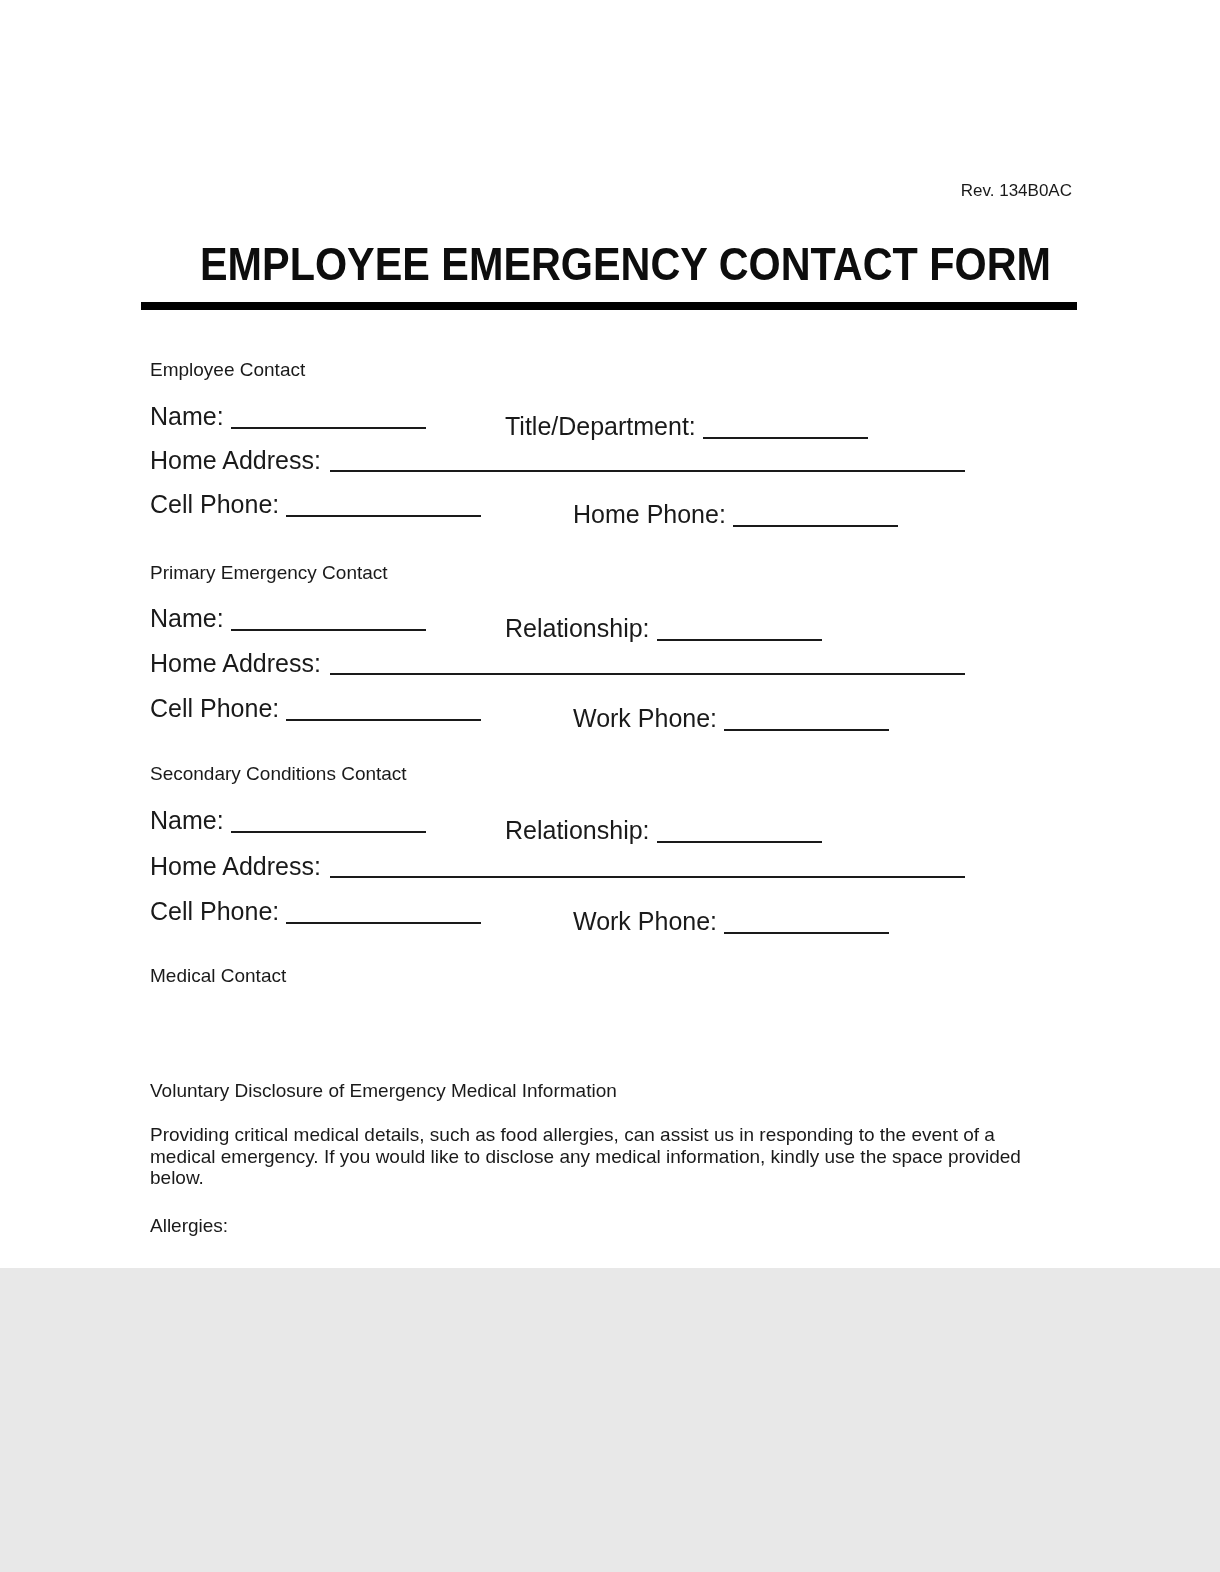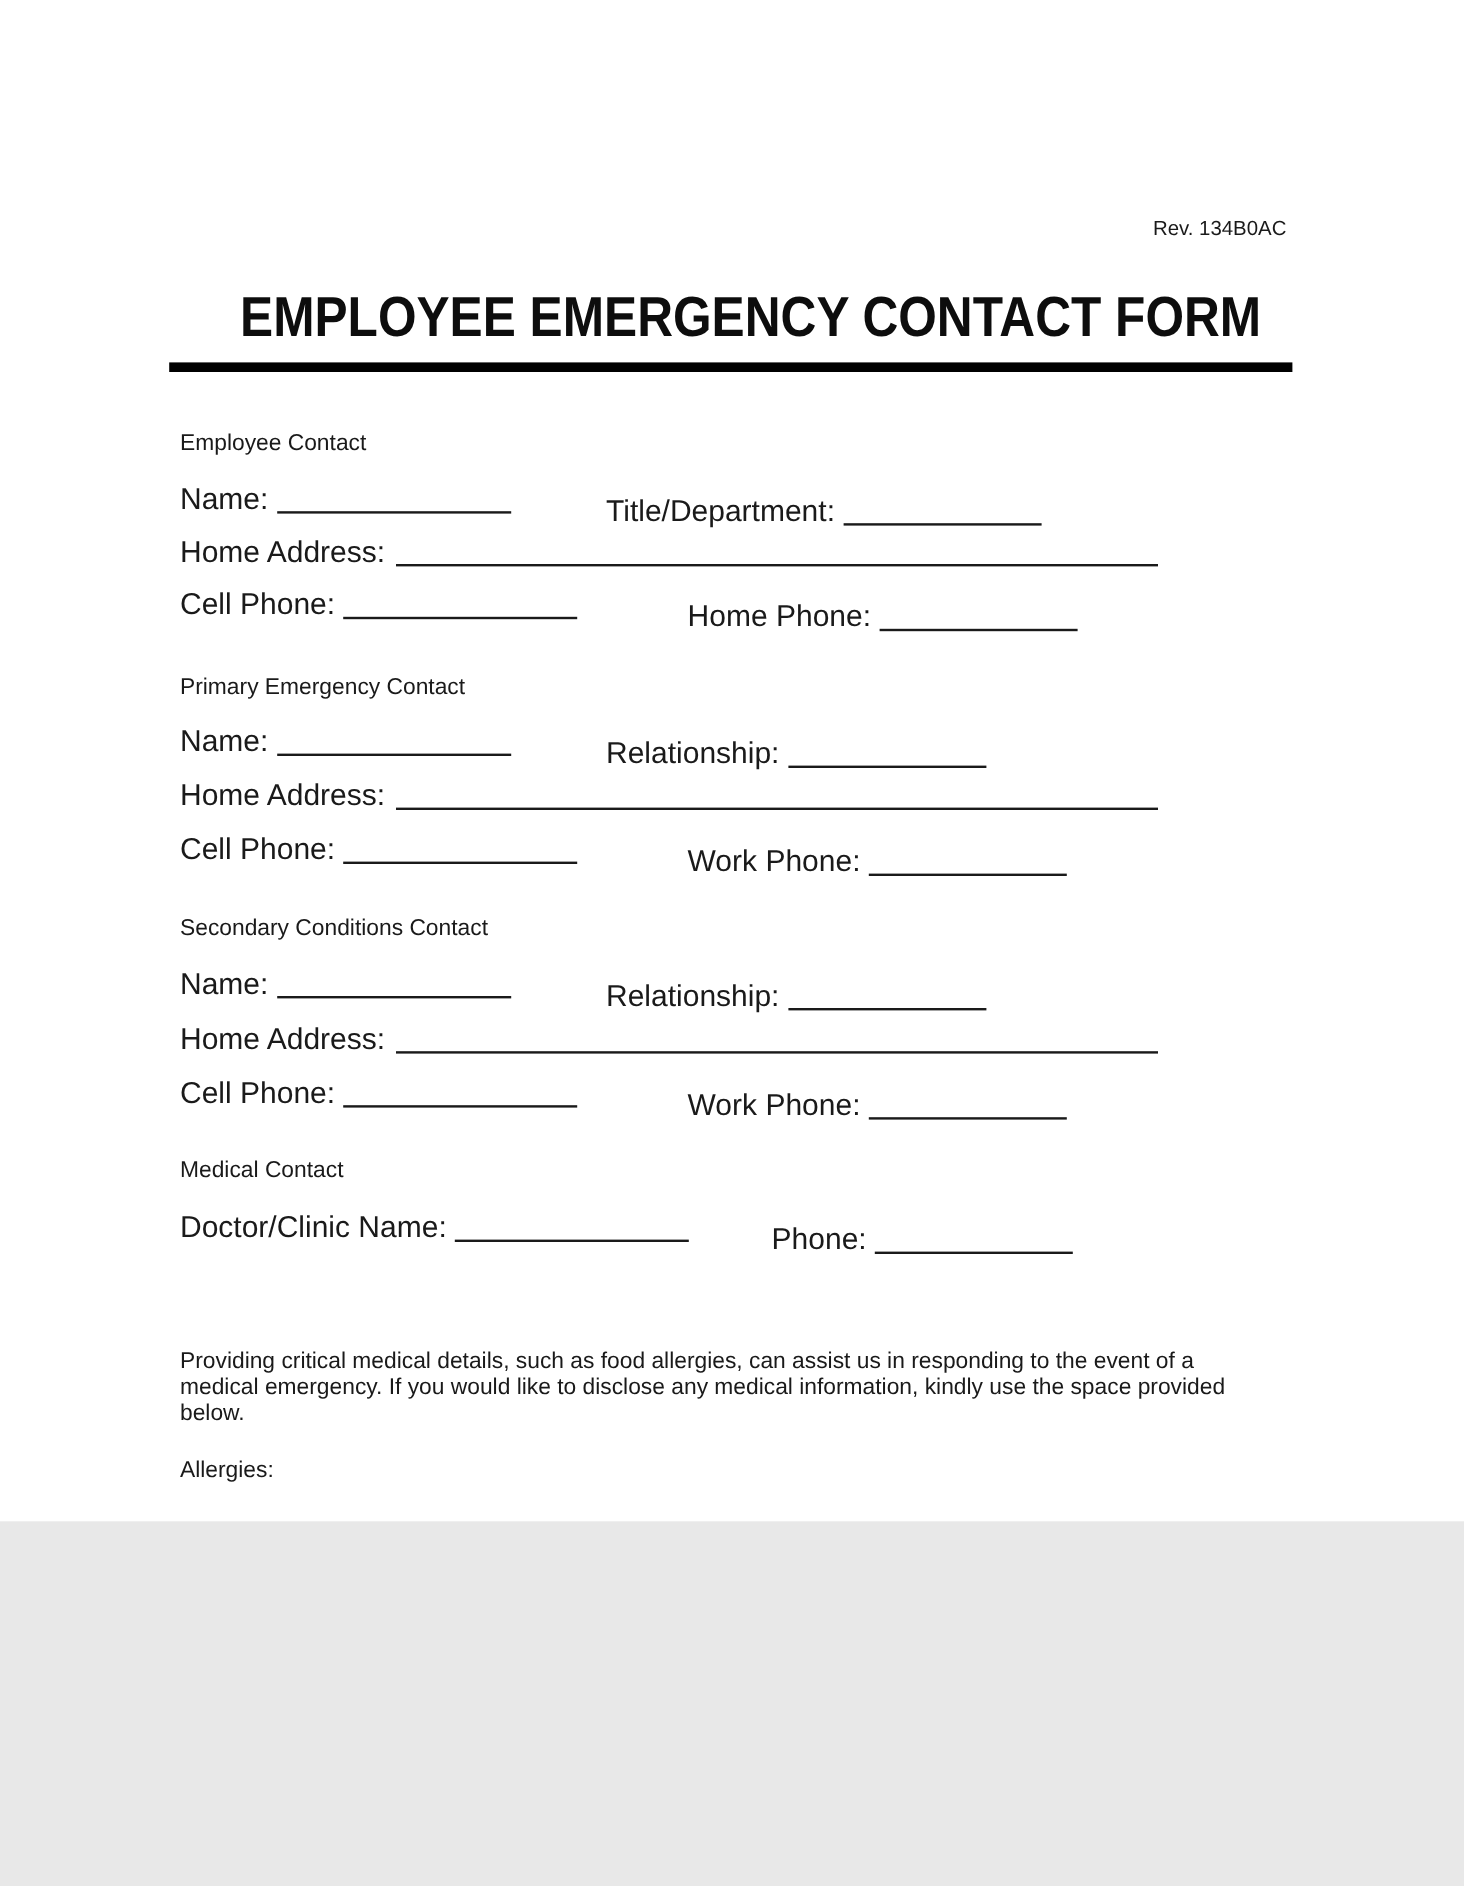--- a/index.html
+++ b/index.html
@@ -167,27 +167,22 @@
 
   <div class="abs row" style="top:899px">
     <span class="label">Cell Phone:</span><span class="line w195"></span>
     <span class="col2 off-423">
       <span class="label">Work Phone:</span><span class="line w165"></span>
     </span>
   </div>
 
   <div class="abs heading" style="top:964px">Medical Contact</div>
 
-  <div class="abs row" style="top:1011px">
-    <span class="label">Doctor/Clinic Name:</span><span class="line w195"></span>
-    <span class="col2 off-493">
-      <span class="label">Phone:</span><span class="line w165"></span>
-    </span>
-  </div>
 
+  <div class="abs heading" style="top:1079px">Voluntary Disclosure of Emergency Medical Information</div>
 
   <div class="abs para">Providing critical medical details, such as food allergies, can assist us in responding to the event of a medical emergency. If you would like to disclose any medical information, kindly use the space provided below.</div>
 
   <div class="abs heading" style="top:1214px; font-weight:normal;">Allergies:</div>
   <div class="hline" style="top:1281px"></div>
 
   <div class="abs heading" style="top:1327px; font-weight:normal;">Medical Conditions:</div>
   <div class="hline" style="top:1392px"></div>
 
   <div class="abs logo">

